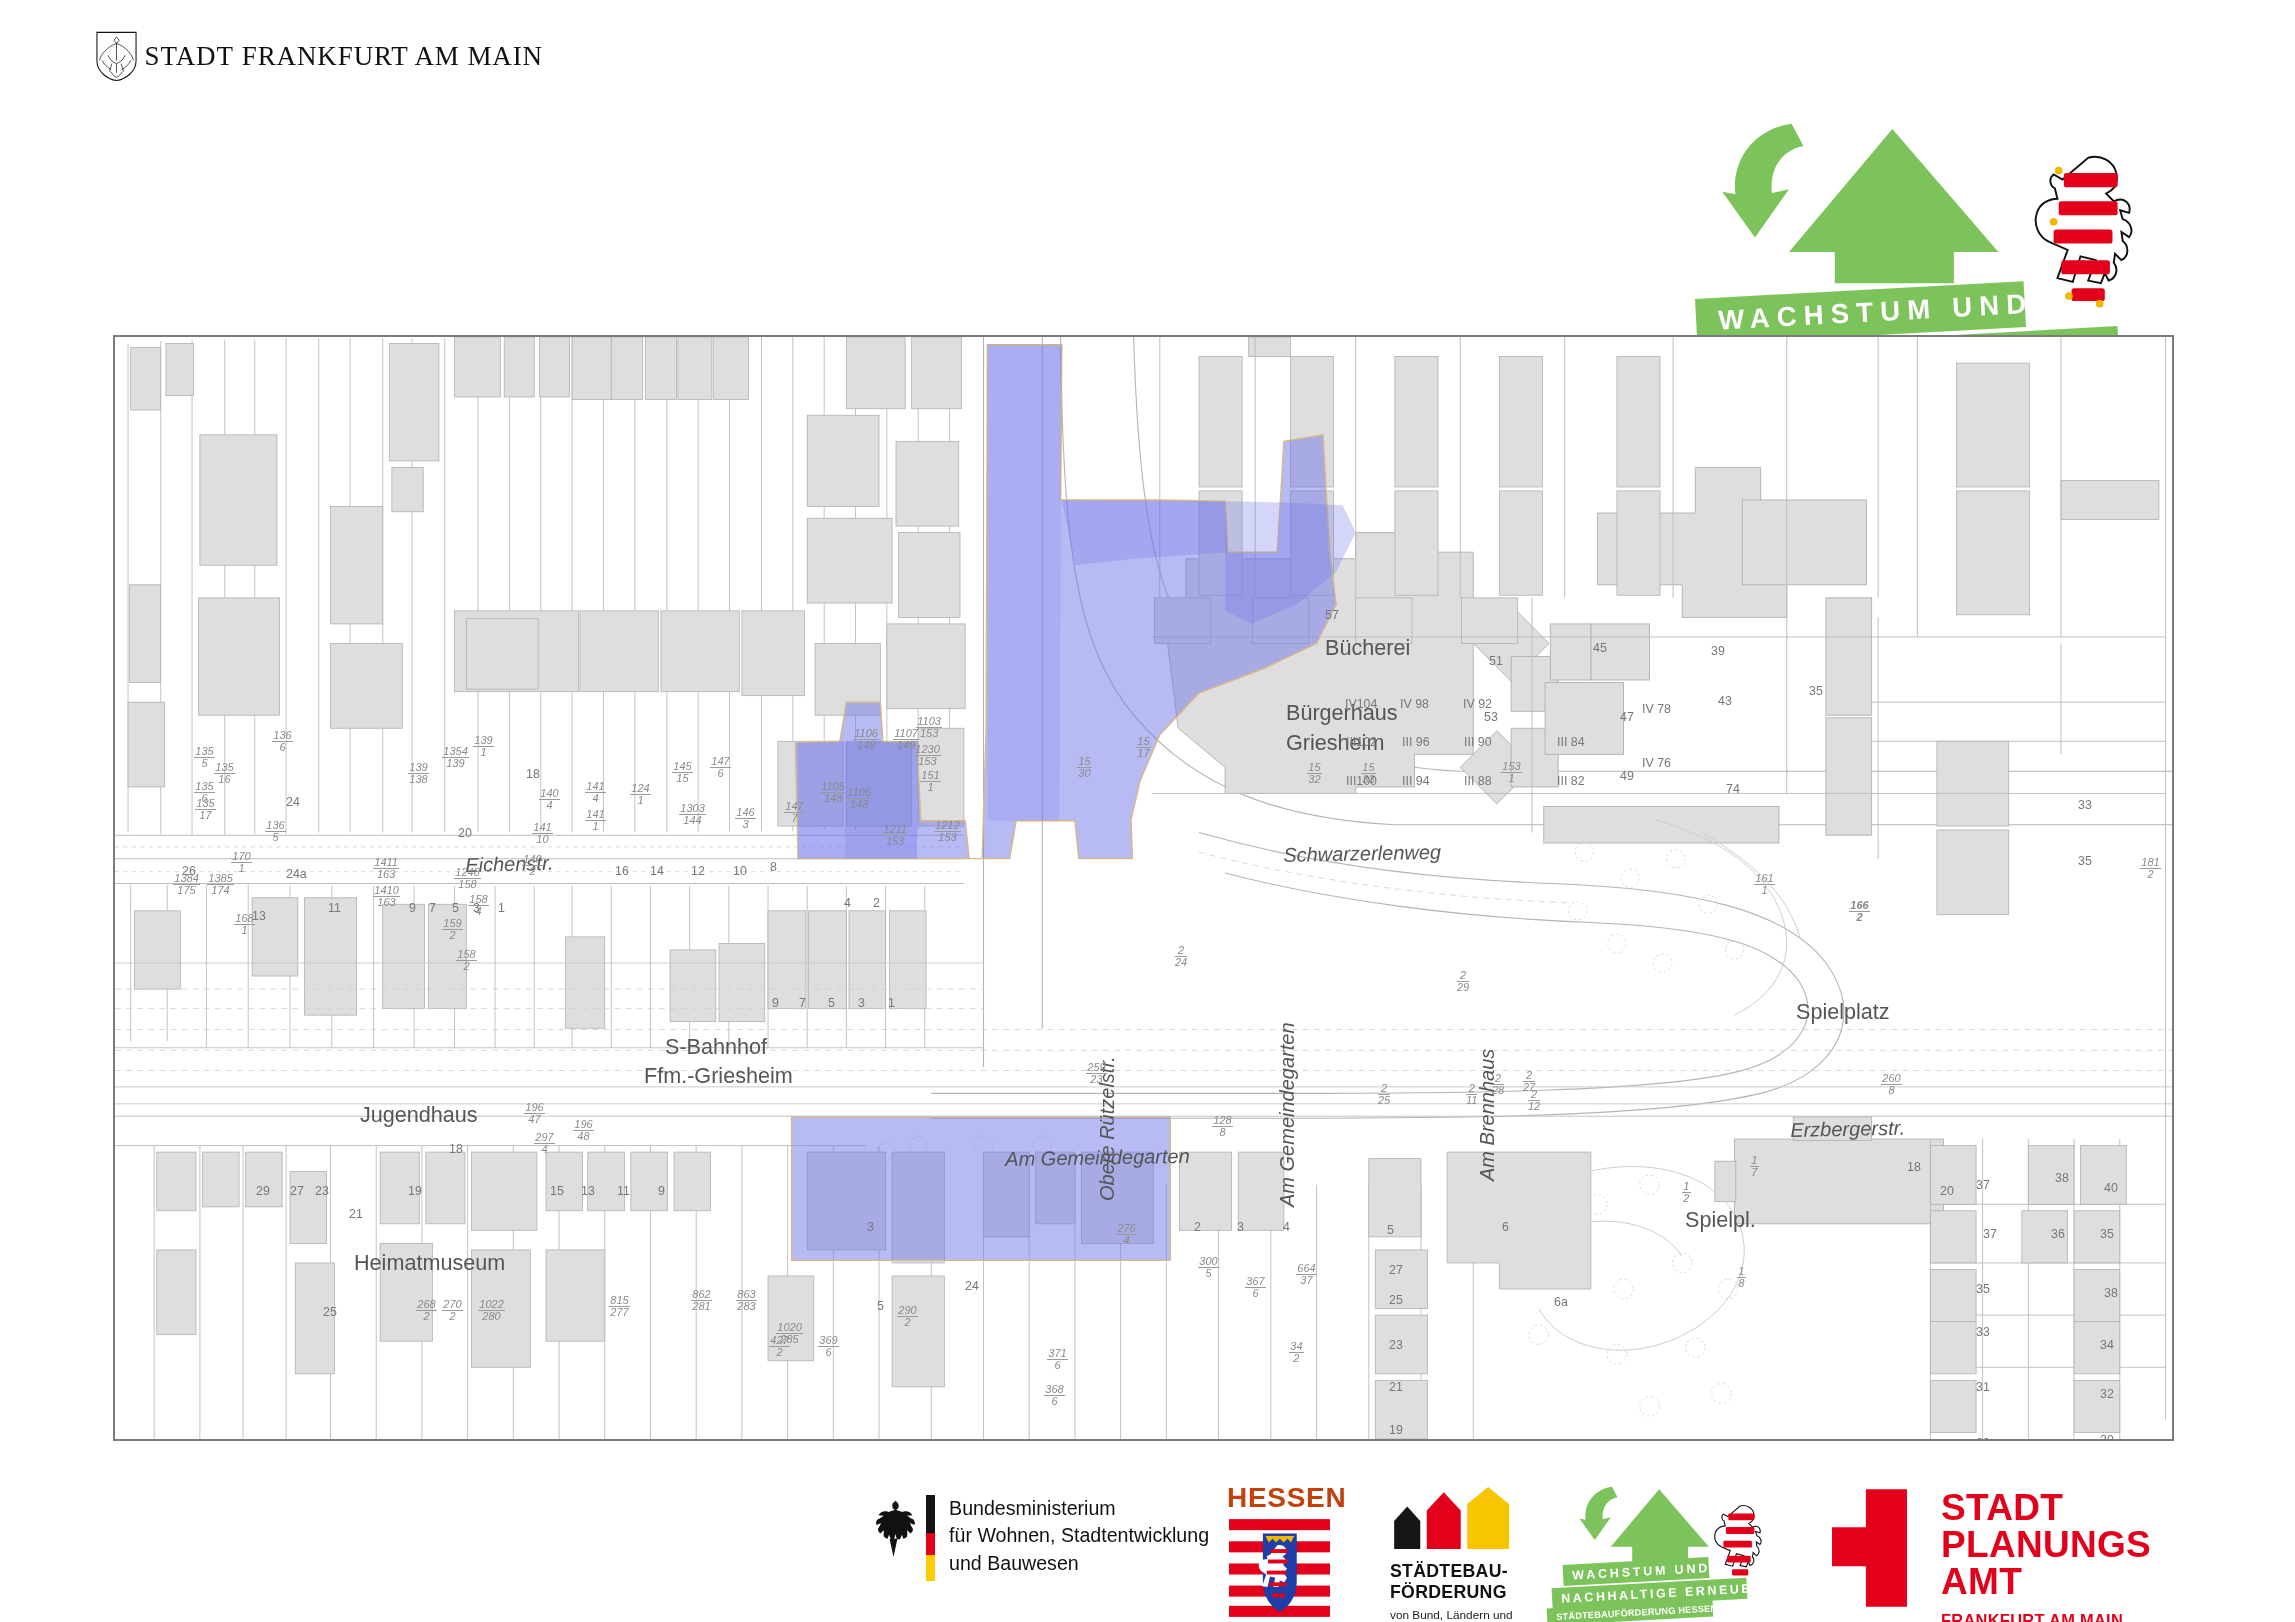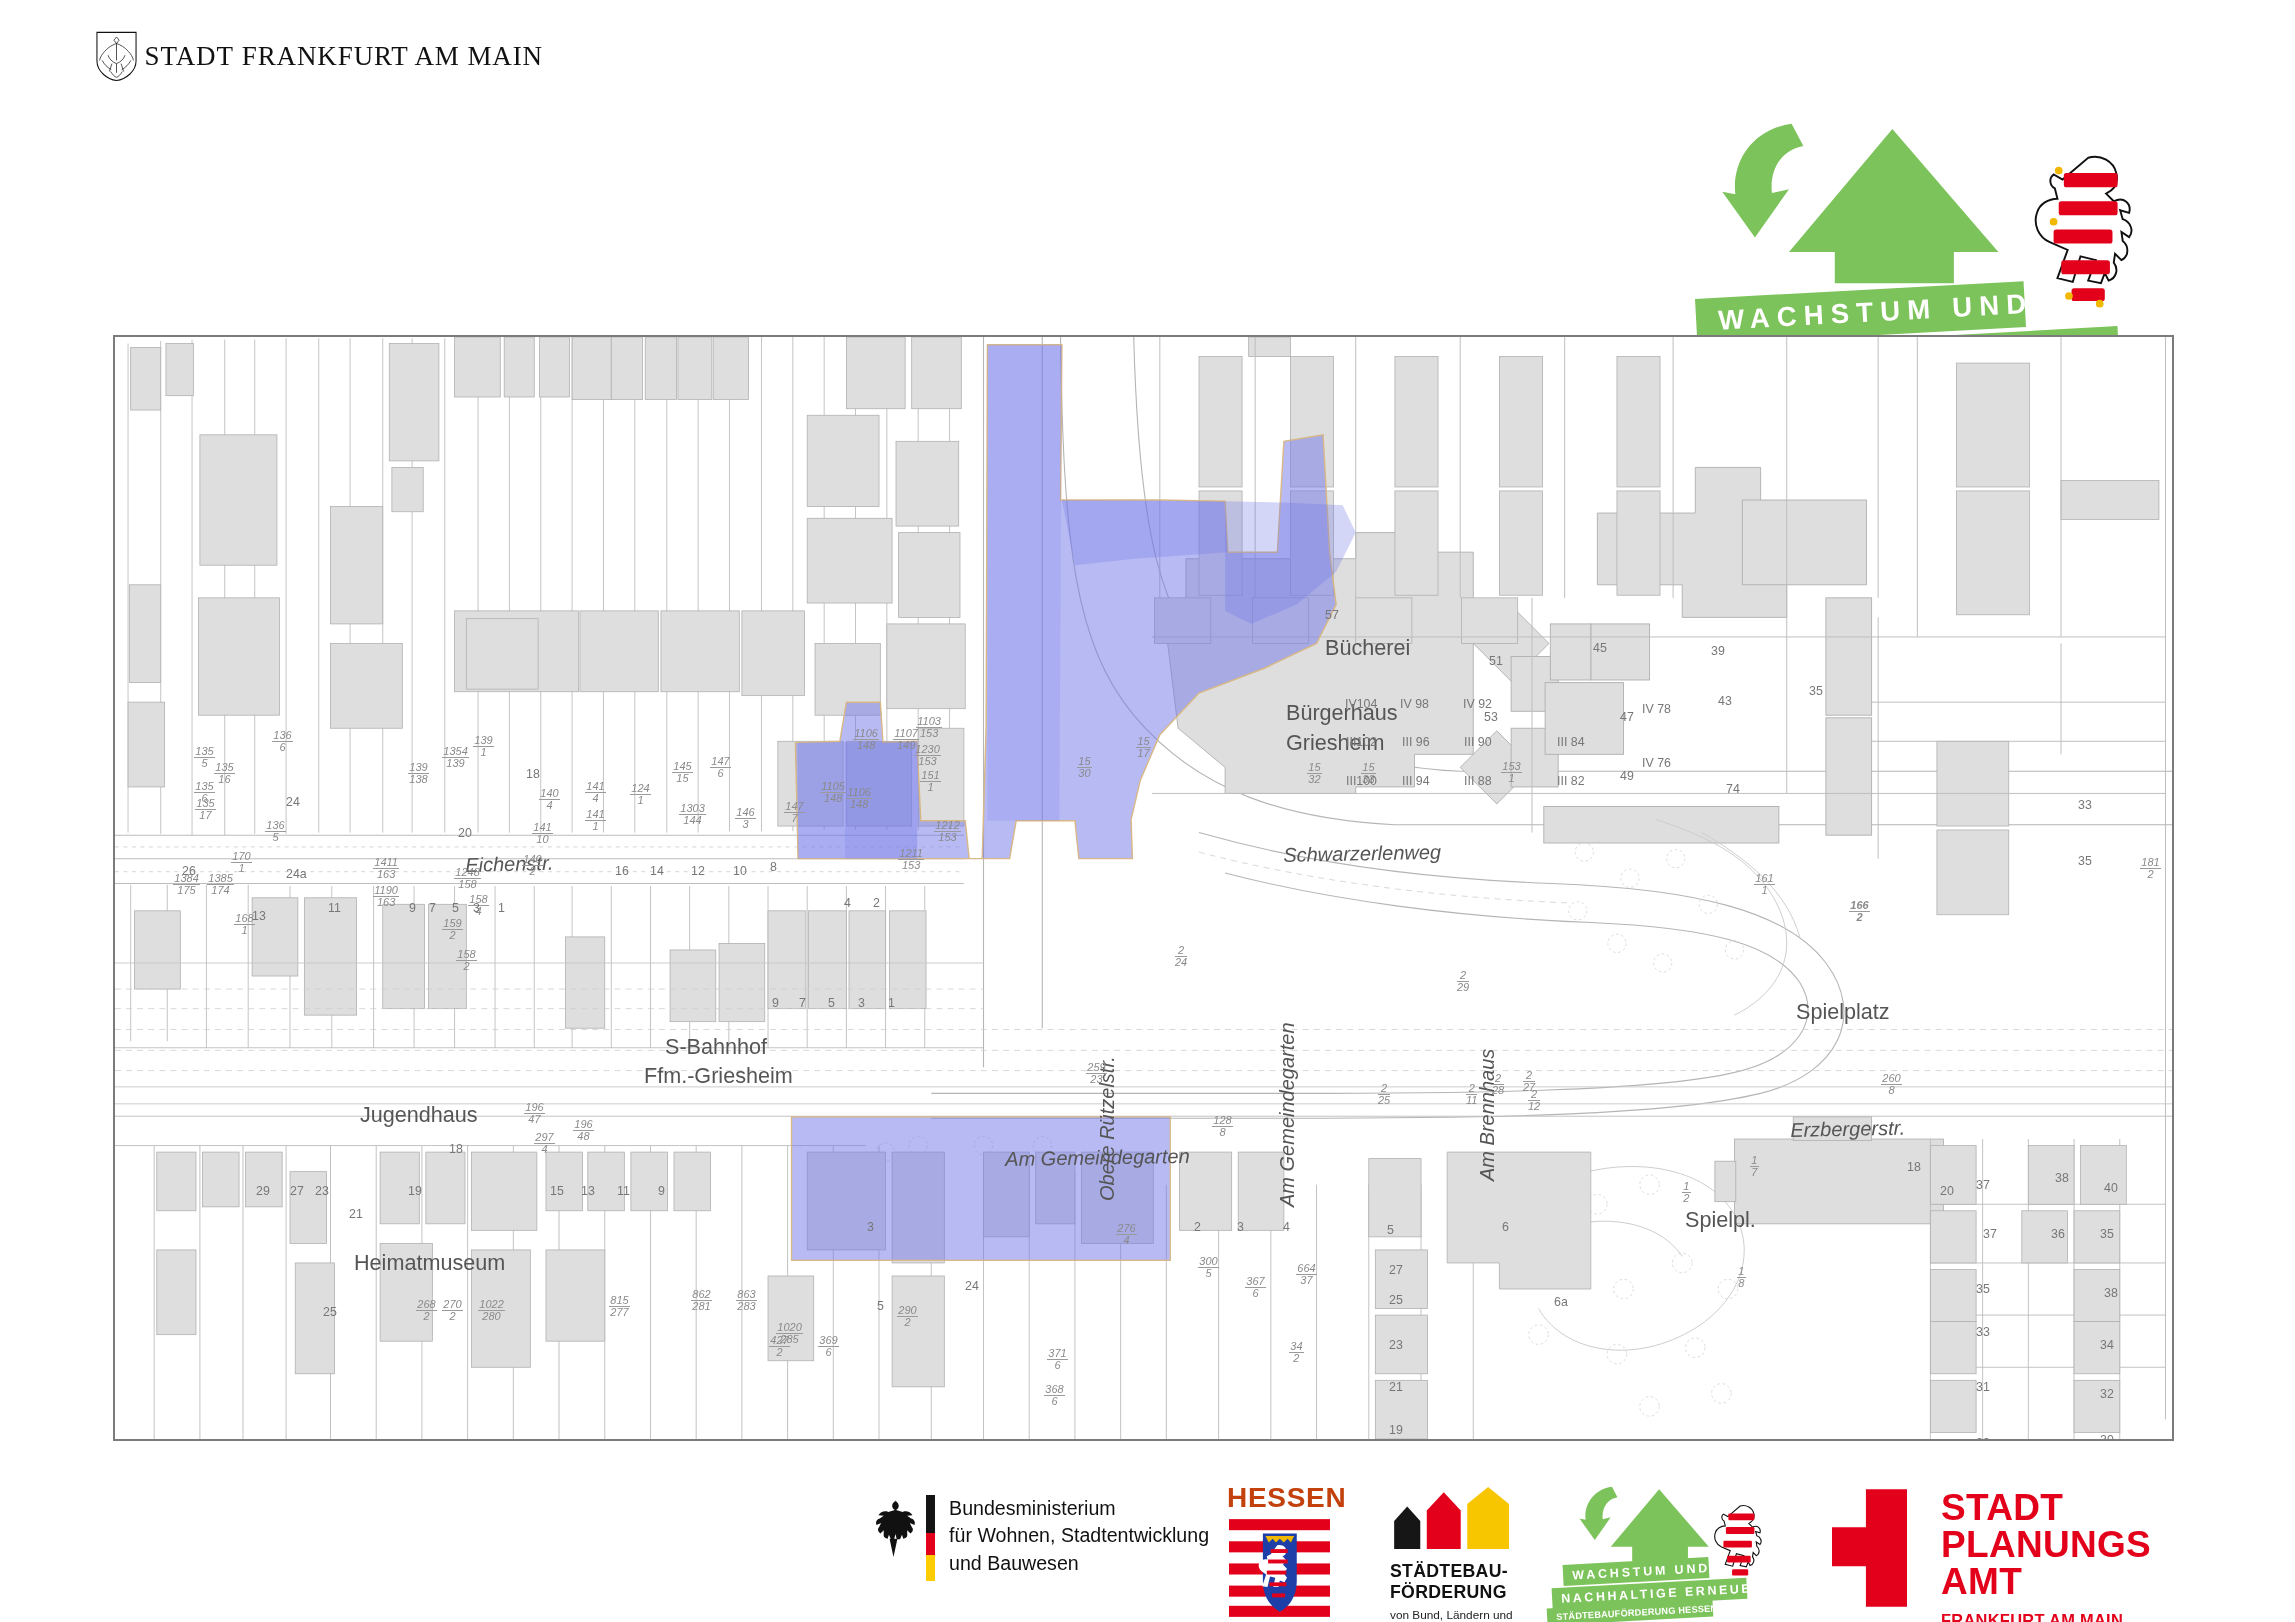--- a/index.html
+++ b/index.html
@@ -545,34 +545,34 @@
       <div class="parcel" style="left: 407px; top: 517px;"><span class="num">140</span><span>2</span></div>
       <div class="parcel" style="left: 557px; top: 424px;"><span class="num">145</span><span>15</span></div>
       <div class="parcel" style="left: 595px; top: 419px;"><span class="num">147</span><span>6</span></div>
       <div class="parcel" style="left: 564px; top: 466px;"><span class="num">1303</span><span>144</span></div>
       <div class="parcel" style="left: 620px; top: 470px;"><span class="num">146</span><span>3</span></div>
       <div class="parcel" style="left: 669px; top: 464px;"><span class="num">147</span><span>7</span></div>
       <div class="parcel" style="left: 116px; top: 514px;"><span class="num">170</span><span>1</span></div>
       <div class="parcel" style="left: 58px; top: 536px;"><span class="num">1384</span><span>175</span></div>
       <div class="parcel" style="left: 92px; top: 536px;"><span class="num">1385</span><span>174</span></div>
       <div class="parcel" style="left: 258px; top: 520px;"><span class="num">1411</span><span>163</span></div>
-      <div class="parcel" style="left: 258px; top: 548px;"><span class="num">1190</span><span>163</span></div>
+      <div class="parcel" style="left: 258px; top: 548px;"><span class="num">1410</span><span>163</span></div>
       <div class="parcel" style="left: 119px; top: 576px;"><span class="num">168</span><span>1</span></div>
       <div class="parcel" style="left: 339px; top: 530px;"><span class="num">1248</span><span>158</span></div>
       <div class="parcel" style="left: 353px; top: 557px;"><span class="num">158</span><span>4</span></div>
       <div class="parcel" style="left: 327px; top: 581px;"><span class="num">159</span><span>2</span></div>
       <div class="parcel" style="left: 341px; top: 612px;"><span class="num">158</span><span>2</span></div>
       <div class="parcel" style="left: 738px; top: 391px;"><span class="num">1106</span><span>148</span></div>
       <div class="parcel" style="left: 778px; top: 391px;"><span class="num">1107</span><span>149</span></div>
       <div class="parcel" style="left: 801px; top: 379px;"><span class="num">1103</span><span>153</span></div>
       <div class="parcel" style="left: 799px; top: 407px;"><span class="num">1230</span><span>153</span></div>
       <div class="parcel" style="left: 805px; top: 433px;"><span class="num">151</span><span>1</span></div>
       <div class="parcel" style="left: 705px; top: 444px;"><span class="num">1105</span><span>148</span></div>
       <div class="parcel" style="left: 731px; top: 450px;"><span class="num">1106</span><span>148</span></div>
-      <div class="parcel" style="left: 767px; top: 511px; margin-left: 16px;"><span class="num">1211</span><span>153</span></div>
+      <div class="parcel" style="left: 767px; top: 487px;"><span class="num">1211</span><span>153</span></div>
       <div class="parcel" style="left: 819px; top: 483px;"><span class="num">1212</span><span>153</span></div>
       <div class="parcel" style="left: 962px; top: 419px;"><span class="num">15</span><span>30</span></div>
       <div class="parcel" style="left: 1021px; top: 399px;"><span class="num">15</span><span>17</span></div>
       <div class="parcel" style="left: 1192px; top: 425px;"><span class="num">15</span><span>32</span></div>
       <div class="parcel" style="left: 1246px; top: 425px;"><span class="num">15</span><span>33</span></div>
       <div class="parcel" style="left: 1386px; top: 424px;"><span class="num">153</span><span>1</span></div>
       <div class="parcel" style="left: 2025px; top: 520px;"><span class="num">181</span><span>2</span></div>
       <div class="parcel" style="left: 1060px; top: 608px;"><span class="num">2</span><span>24</span></div>
       <div class="parcel" style="left: 971px; top: 725px;"><span class="num">259</span><span>23</span></div>
       <div class="parcel" style="left: 1342px; top: 633px;"><span class="num">2</span><span>29</span></div>

